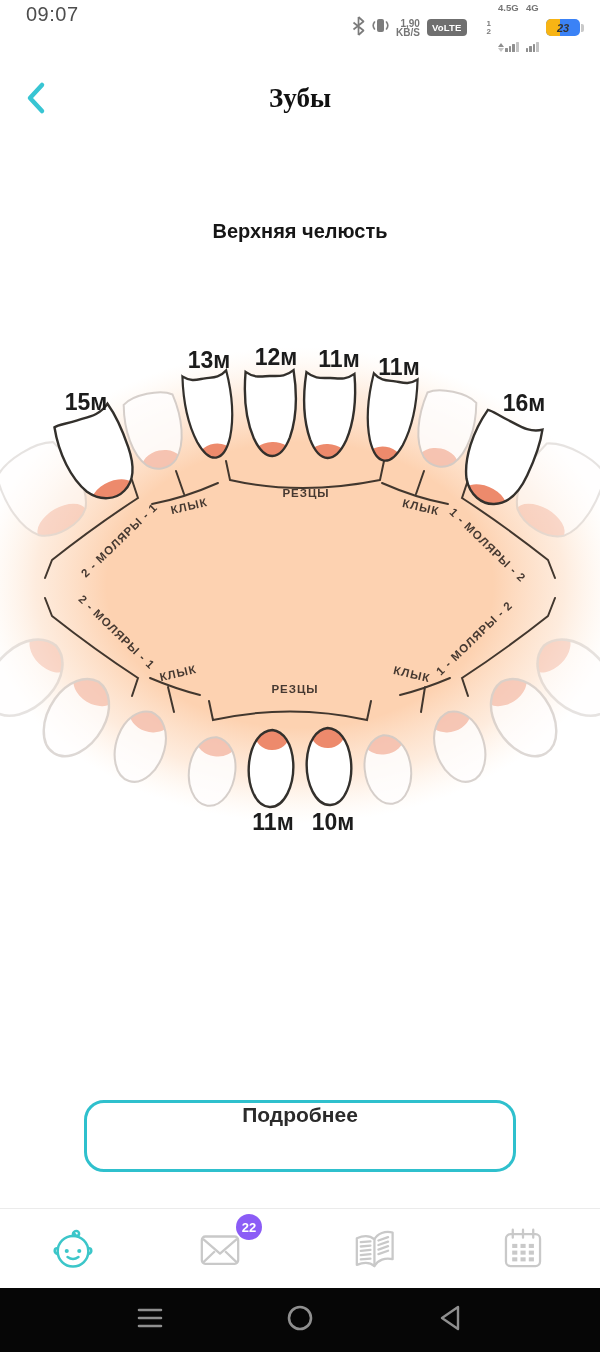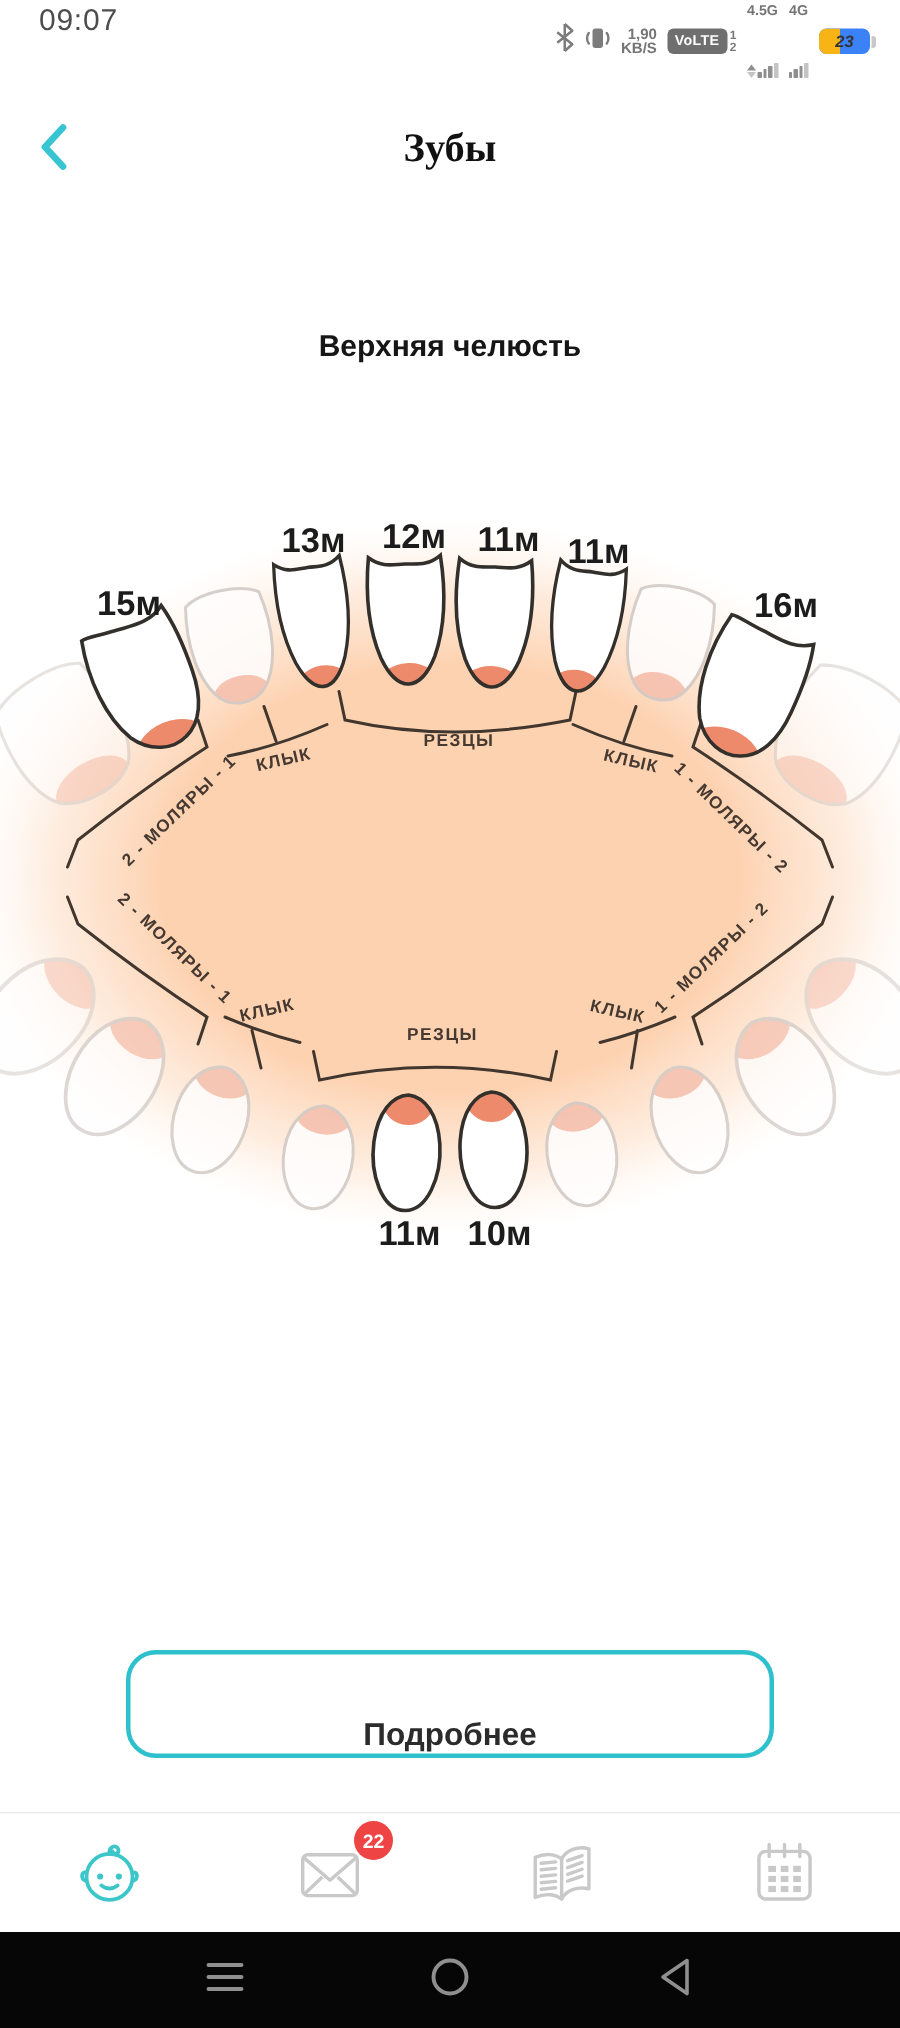--- a/index.html
+++ b/index.html
@@ -7,21 +7,21 @@
           font-family:"Liberation Sans",sans-serif;}
 
   
   .statusbar{position:absolute;top:0;left:0;width:600px;height:58px;display:flex;
              align-items:flex-start;justify-content:space-between;box-sizing:border-box;
              padding:3px 16px 0 26px;color:#4d4d4d;}
   .sb-time{font-size:20px;font-weight:500;letter-spacing:.5px;}
   .sb-right{display:flex;align-items:center;gap:7px;}
   .sb-speed{display:flex;flex-direction:column;align-items:flex-end;line-height:9px;
             font-size:10px;color:#757575;font-weight:700;}
-  .volte-wrap{display:flex;align-items:center;gap:2px;}
+  .volte-wrap{display:flex;align-items:center;gap:20px;}
   .volte{background:#6f6f6f;color:#fff;font-size:9.5px;font-weight:700;border-radius:4px;
          padding:3px 5px;letter-spacing:.2px;}
   .sims{display:flex;flex-direction:column;font-size:8px;line-height:8px;color:#7a7a7a;font-weight:700;}
   .netblock{display:flex;flex-direction:column;align-items:center;line-height:10px;gap:28px;}
   .netblock .lbl{font-size:9.5px;font-weight:700;color:#757575;}
   .bars{display:flex;align-items:flex-end;gap:1px;height:10px;margin-top:1px;}
   .bars i{display:block;width:2.6px;background:#8f8f8f;border-radius:.5px;}
   .bars i.dim{background:#c4c4c4;}
   .tinyarrows{display:flex;flex-direction:column;margin-right:1px;}
   .arr-up{width:0;height:0;border-left:3px solid transparent;border-right:3px solid transparent;
@@ -55,31 +55,31 @@
   .gum{fill:#ed8a6c;}
   .fw{fill:#fffefe;}
   .fo{fill:none;stroke:#cfc8c4;stroke-width:2px;}
   .fgum{fill:#f5bfae;}
   .bracket{fill:none;stroke:#42372e;stroke-width:2px;stroke-linecap:round;}
   .agelabel{font-size:23px;font-weight:700;fill:#1c1c1c;text-anchor:middle;}
   .grouplabel{font-size:11.5px;font-weight:700;fill:#463931;letter-spacing:1px;text-anchor:middle;}
 
   
   .details-btn{position:absolute;top:1100px;left:84px;width:432px;height:72px;background:#fff;
-               border:3px solid #2fc0cd;border-radius:20px;display:flex;align-items:flex-end;
+               border:3px solid #2fc0cd;border-radius:20px;display:flex;align-items:flex-start;
                justify-content:center;font-size:21px;font-weight:700;color:#2b2b2b;
                box-sizing:border-box;cursor:pointer;font-family:"Liberation Sans",sans-serif;}
 
   
   .tabbar{position:absolute;top:1208px;left:0;width:600px;height:80px;background:#fff;
           border-top:1px solid #ebebeb;box-sizing:border-box;}
   .tab-item{position:absolute;top:12px;width:60px;height:60px;display:flex;align-items:center;
             justify-content:center;cursor:pointer;}
   .badge{position:absolute;top:-7px;right:-12px;min-width:26px;height:26px;border-radius:13px;
-         background:#ef4444;color:#fff;font-size:13px;font-weight:700;display:flex;
+         background:#8b5cf6;color:#fff;font-size:13px;font-weight:700;display:flex;
          align-items:center;justify-content:center;}
 
   
   .navbar{position:absolute;top:1288px;left:0;width:600px;height:64px;background:#060606;}
   .nav-btn{position:absolute;top:0;width:100px;height:64px;display:flex;align-items:center;
            justify-content:center;cursor:pointer;}
 </style>
 </head>
 <body>
 

